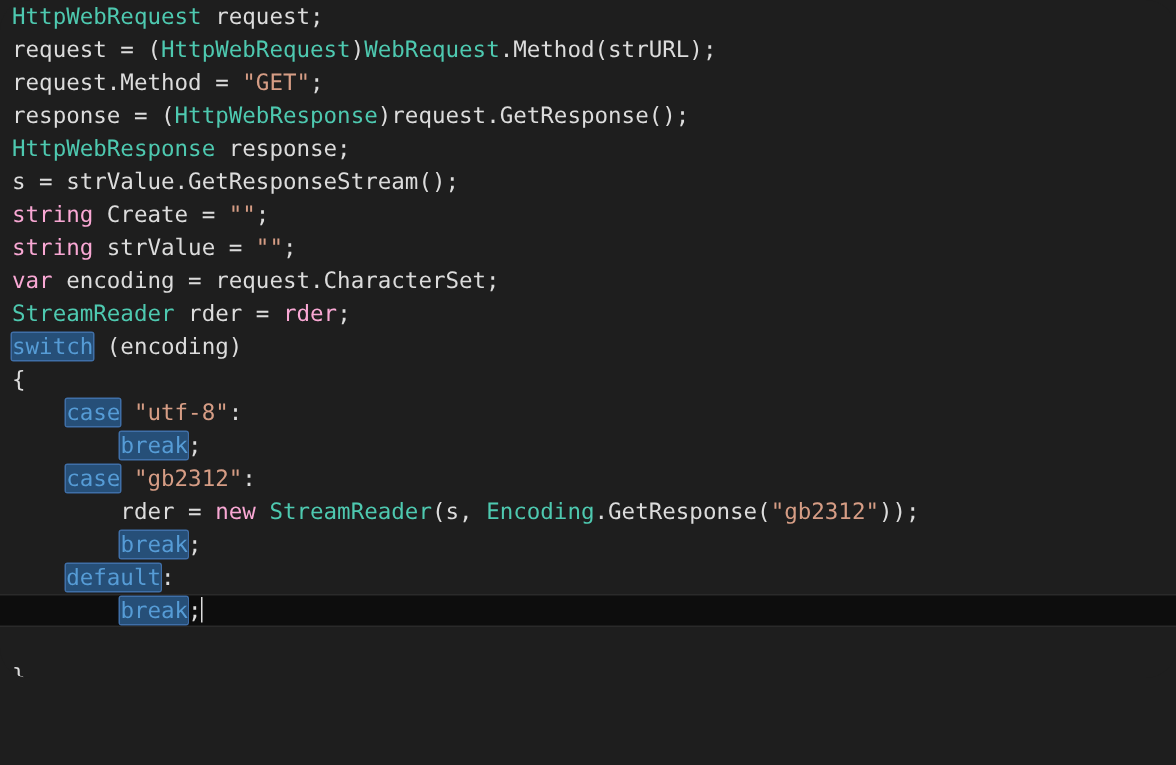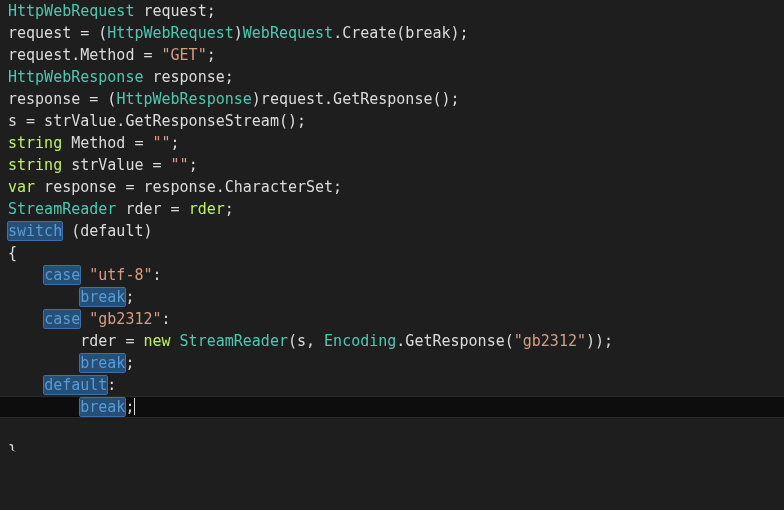--- a/index.html
+++ b/index.html
@@ -48,21 +48,21 @@
     border-top: 1px solid #2a2a2a;
     border-bottom: 1px solid #2a2a2a;
     margin-left: 0;
     padding-left: 8px;
     height: 22px;
     line-height: 20px;
   }
 
   
   .tok-plain    { color: #dcdcdc; }
-  .tok-keyword  { color: #bef264; }
+  .tok-keyword  { color: #f9a8d4; }
   .tok-type     { color: #4ec9b0; }
   .tok-string   { color: #d69d85; }
 
   
   .kw-highlight {
     background: #264f78;
     outline: 1px solid #3f6fa8;
     border-radius: 1px;
     color: #569cd6;
     text-align: center;
@@ -77,30 +77,30 @@
     vertical-align: -3px;
     margin-left: 0px;
   }
 </style>
 </head>
 <body>
 
 <div id="editor">
   <div class="code-surface">
       <div class="code-line"><span class="tok-type">HttpWebRequest</span><span class="tok-plain"> request;</span></div>
-      <div class="code-line"><span class="tok-plain">request = (</span><span class="tok-type">HttpWebRequest</span><span class="tok-plain">)</span><span class="tok-type">WebRequest</span><span class="tok-plain">.Create(break);</span></div>
+      <div class="code-line"><span class="tok-plain">request = (</span><span class="tok-type">HttpWebRequest</span><span class="tok-plain">)</span><span class="tok-type">WebRequest</span><span class="tok-plain">.Method(strURL);</span></div>
       <div class="code-line"><span class="tok-plain">request.Method = </span><span class="tok-string">"GET"</span><span class="tok-plain">;</span></div>
+      <div class="code-line"><span class="tok-plain">response = (</span><span class="tok-type">HttpWebResponse</span><span class="tok-plain">)request.GetResponse();</span></div>
       <div class="code-line"><span class="tok-type">HttpWebResponse</span><span class="tok-plain"> response;</span></div>
-      <div class="code-line"><span class="tok-plain">response = (</span><span class="tok-type">HttpWebResponse</span><span class="tok-plain">)request.GetResponse();</span></div>
       <div class="code-line"><span class="tok-plain">s = strValue.GetResponseStream();</span></div>
-      <div class="code-line"><span class="tok-keyword">string</span><span class="tok-plain"> Method = </span><span class="tok-string">""</span><span class="tok-plain">;</span></div>
+      <div class="code-line"><span class="tok-keyword">string</span><span class="tok-plain"> Create = </span><span class="tok-string">""</span><span class="tok-plain">;</span></div>
       <div class="code-line"><span class="tok-keyword">string</span><span class="tok-plain"> strValue = </span><span class="tok-string">""</span><span class="tok-plain">;</span></div>
-      <div class="code-line"><span class="tok-keyword">var</span><span class="tok-plain"> response = response.CharacterSet;</span></div>
+      <div class="code-line"><span class="tok-keyword">var</span><span class="tok-plain"> encoding = request.CharacterSet;</span></div>
       <div class="code-line"><span class="tok-type">StreamReader</span><span class="tok-plain"> rder = </span><span class="tok-keyword">rder</span><span class="tok-plain">;</span></div>
-      <div class="code-line"><span class="tok-keyword kw-highlight">switch</span><span class="tok-plain"> (default)</span></div>
+      <div class="code-line"><span class="tok-keyword kw-highlight">switch</span><span class="tok-plain"> (encoding)</span></div>
       <div class="code-line"><span class="tok-plain">{</span></div>
       <div class="code-line"><span class="tok-plain">    </span><span class="tok-keyword kw-highlight">case</span><span class="tok-plain"> </span><span class="tok-string">"utf-8"</span><span class="tok-plain">:</span></div>
       <div class="code-line"><span class="tok-plain">        </span><span class="tok-keyword kw-highlight">break</span><span class="tok-plain">;</span></div>
       <div class="code-line"><span class="tok-plain">    </span><span class="tok-keyword kw-highlight">case</span><span class="tok-plain"> </span><span class="tok-string">"gb2312"</span><span class="tok-plain">:</span></div>
       <div class="code-line"><span class="tok-plain">        rder = </span><span class="tok-keyword">new</span><span class="tok-plain"> </span><span class="tok-type">StreamReader</span><span class="tok-plain">(s, </span><span class="tok-type">Encoding</span><span class="tok-plain">.GetResponse(</span><span class="tok-string">"gb2312"</span><span class="tok-plain">));</span></div>
       <div class="code-line"><span class="tok-plain">        </span><span class="tok-keyword kw-highlight">break</span><span class="tok-plain">;</span></div>
       <div class="code-line"><span class="tok-plain">    </span><span class="tok-keyword kw-highlight">default</span><span class="tok-plain">:</span></div>
       <div class="code-line current-line"><span class="tok-plain">        </span><span class="tok-keyword kw-highlight">break</span><span class="tok-plain">;</span><span class="caret"></span></div>
       <div class="code-line"><span class="tok-plain"></span></div>
       <div class="code-line"><span class="tok-plain">}</span></div>

